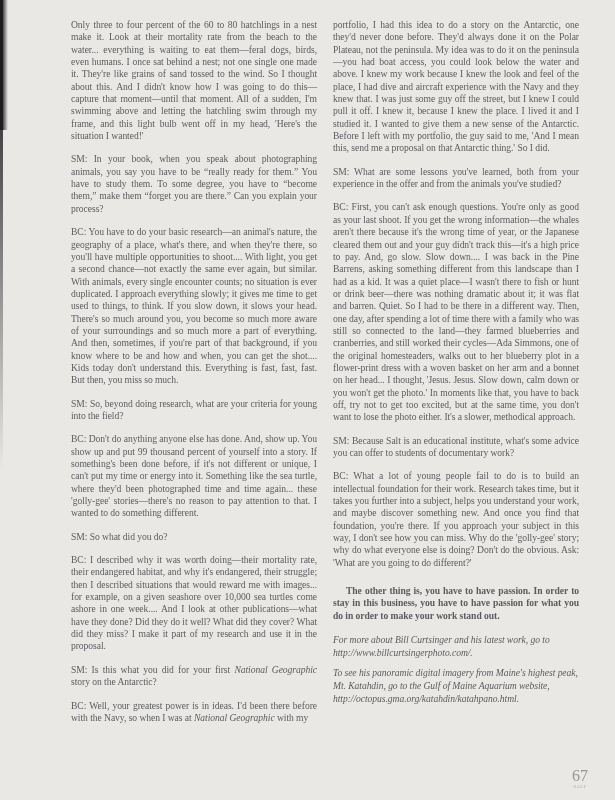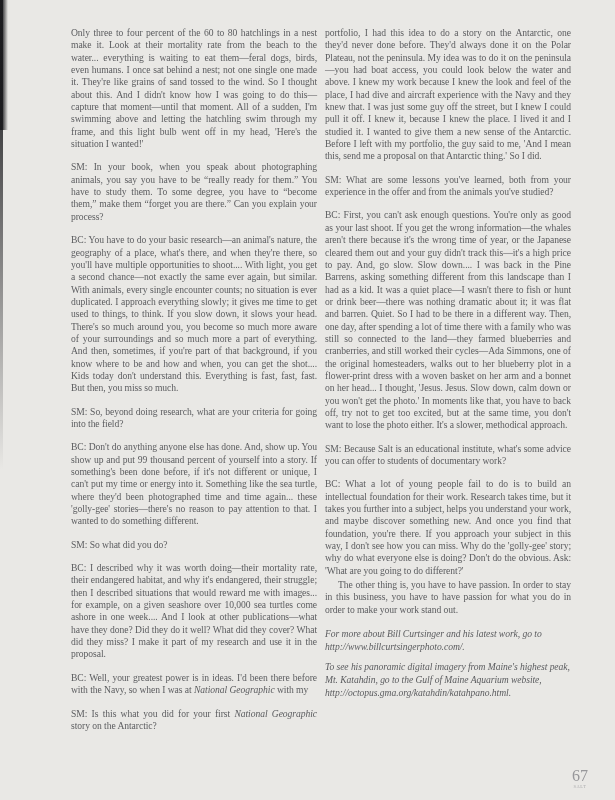--- a/index.html
+++ b/index.html
@@ -18,34 +18,34 @@
     width: 8px; height: 130px;
     background: linear-gradient(to right, rgba(24,24,27,0.92) 25%, rgba(24,24,27,0));
   }
   .scan-edge-mid {
     position: absolute; left: 0; top: 0;
     width: 3px; height: 470px;
     background: linear-gradient(to bottom, rgba(26,26,29,0.88) 20%, rgba(26,26,29,0));
   }
   .content {
     position: absolute;
-    left: 71px; top: 27px;
+    left: 71px; top: 19px;
     display: flex;
-    gap: 8px;
+    gap: 16px;
   }
   .col {
     width: 246px;
     font-size: 9.6px;
     line-height: 12.35px;
     text-align: justify;
     letter-spacing: -0.06px;
   }
   .para { margin: 0 0 11px 0; }
-  .tight { margin-bottom: 2px; }
-  .indent { text-indent: 13px; }
+  .tight { margin-bottom: 16px; }
+  .indent { text-indent: 13px; font-weight: bold; }
   .footer {
     font-style: italic;
     text-align: left;
     line-height: 13px;
     margin-bottom: 7px;
   }
   .footer-first { margin-top: 5px; }
   .it { font-style: italic; }
   .pagenum {
     position: absolute;
@@ -61,26 +61,26 @@
 
 <div class="page">
   <div class="scan-edge-top"></div>
   <div class="scan-edge-mid"></div>
 
   <div class="content">
     <div class="col">
         <p class="para"><span>Only three to four percent of the 60 to 80 hatchlings in a nest make it. Look at their mortality rate from the beach to the water... everything is waiting to eat them—feral dogs, birds, even humans. I once sat behind a nest; not one single one made it. They're like grains of sand tossed to the wind. So I thought about this. And I didn't know how I was going to do this—capture that moment—until that moment. All of a sudden, I'm swimming above and letting the hatchling swim through my frame, and this light bulb went off in my head, 'Here's the situation I wanted!'</span></p>
         <p class="para"><span>SM: In your book, when you speak about photographing animals, you say you have to be “really ready for them.” You have to study them. To some degree, you have to “become them,” make them “forget you are there.” Can you explain your process?</span></p>
         <p class="para"><span>BC: You have to do your basic research—an animal's nature, the geography of a place, what's there, and when they're there, so you'll have multiple opportunities to shoot.... With light, you get a second chance—not exactly the same ever again, but similar. With animals, every single encounter counts; no situation is ever duplicated. I approach everything slowly; it gives me time to get used to things, to think. If you slow down, it slows your head. There's so much around you, you become so much more aware of your surroundings and so much more a part of everything. And then, sometimes, if you're part of that background, if you know where to be and how and when, you can get the shot.... Kids today don't understand this. Everything is fast, fast, fast. But then, you miss so much.</span></p>
-        <p class="para"><span>SM: So, beyond doing research, what are your criteria for going into the field?</span></p>
+        <p class="para"><span>SM: So, beyond doing research, what are your criteria for young into the field?</span></p>
         <p class="para"><span>BC: Don't do anything anyone else has done. And, show up. You show up and put 99 thousand percent of yourself into a story. If something's been done before, if it's not different or unique, I can't put my time or energy into it. Something like the sea turtle, where they'd been photographed time and time again... these 'golly-gee' stories—there's no reason to pay attention to that. I wanted to do something different.</span></p>
         <p class="para"><span>SM: So what did you do?</span></p>
         <p class="para"><span>BC: I described why it was worth doing—their mortality rate, their endangered habitat, and why it's endangered, their struggle; then I described situations that would reward me with images... for example, on a given seashore over 10,000 sea turtles come ashore in one week.... And I look at other publications—what have they done? Did they do it well? What did they cover? What did they miss? I make it part of my research and use it in the proposal.</span></p>
+        <p class="para"><span>SM: Is this what you did for your first </span><span class="it">National Geographic</span><span> story on the Antarctic?</span></p>
         <p class="para"><span>BC: Well, your greatest power is in ideas. I'd been there before with the Navy, so when I was at </span><span class="it">National Geographic</span><span> with my</span></p>
-        <p class="para"><span>SM: Is this what you did for your first </span><span class="it">National Geographic</span><span> story on the Antarctic?</span></p>
       </div>
     <div class="col">
         <p class="para"><span>portfolio, I had this idea to do a story on the Antarctic, one they'd never done before. They'd always done it on the Polar Plateau, not the peninsula. My idea was to do it on the peninsula—you had boat access, you could look below the water and above. I knew my work because I knew the look and feel of the place, I had dive and aircraft experience with the Navy and they knew that. I was just some guy off the street, but I knew I could pull it off. I knew it, because I knew the place. I lived it and I studied it. I wanted to give them a new sense of the Antarctic. Before I left with my portfolio, the guy said to me, 'And I mean this, send me a proposal on that Antarctic thing.' So I did.</span></p>
         <p class="para"><span>SM: What are some lessons you've learned, both from your experience in the offer and from the animals you've studied?</span></p>
         <p class="para"><span>BC: First, you can't ask enough questions. You're only as good as your last shoot. If you get the wrong information—the whales aren't there because it's the wrong time of year, or the Japanese cleared them out and your guy didn't track this—it's a high price to pay. And, go slow. Slow down.... I was back in the Pine Barrens, asking something different from this landscape than I had as a kid. It was a quiet place—I wasn't there to fish or hunt or drink beer—there was nothing dramatic about it; it was flat and barren. Quiet. So I had to be there in a different way. Then, one day, after spending a lot of time there with a family who was still so connected to the land—they farmed blueberries and cranberries, and still worked their cycles—Ada Simmons, one of the original homesteaders, walks out to her blueberry plot in a flower-print dress with a woven basket on her arm and a bonnet on her head... I thought, 'Jesus. Jesus. Slow down, calm down or you won't get the photo.' In moments like that, you have to back off, try not to get too excited, but at the same time, you don't want to lose the photo either. It's a slower, methodical approach.</span></p>
         <p class="para"><span>SM: Because Salt is an educational institute, what's some advice you can offer to students of documentary work?</span></p>
         <p class="para tight"><span>BC: What a lot of young people fail to do is to build an intellectual foundation for their work. Research takes time, but it takes you further into a subject, helps you understand your work, and maybe discover something new. And once you find that foundation, you're there. If you approach your subject in this way, I don't see how you can miss. Why do the 'golly-gee' story; why do what everyone else is doing? Don't do the obvious. Ask: 'What are you going to do different?'</span></p>
         <p class="para indent"><span>The other thing is, you have to have passion. In order to stay in this business, you have to have passion for what you do in order to make your work stand out.</span></p>
         <p class="para footer footer-first"><span>For more about Bill Curtsinger and his latest work, go to http://www.billcurtsingerphoto.com/.</span></p>
         <p class="para footer"><span>To see his panoramic digital imagery from Maine's highest peak, Mt. Katahdin, go to the Gulf of Maine Aquarium website, http://octopus.gma.org/katahdin/katahpano.html.</span></p>

